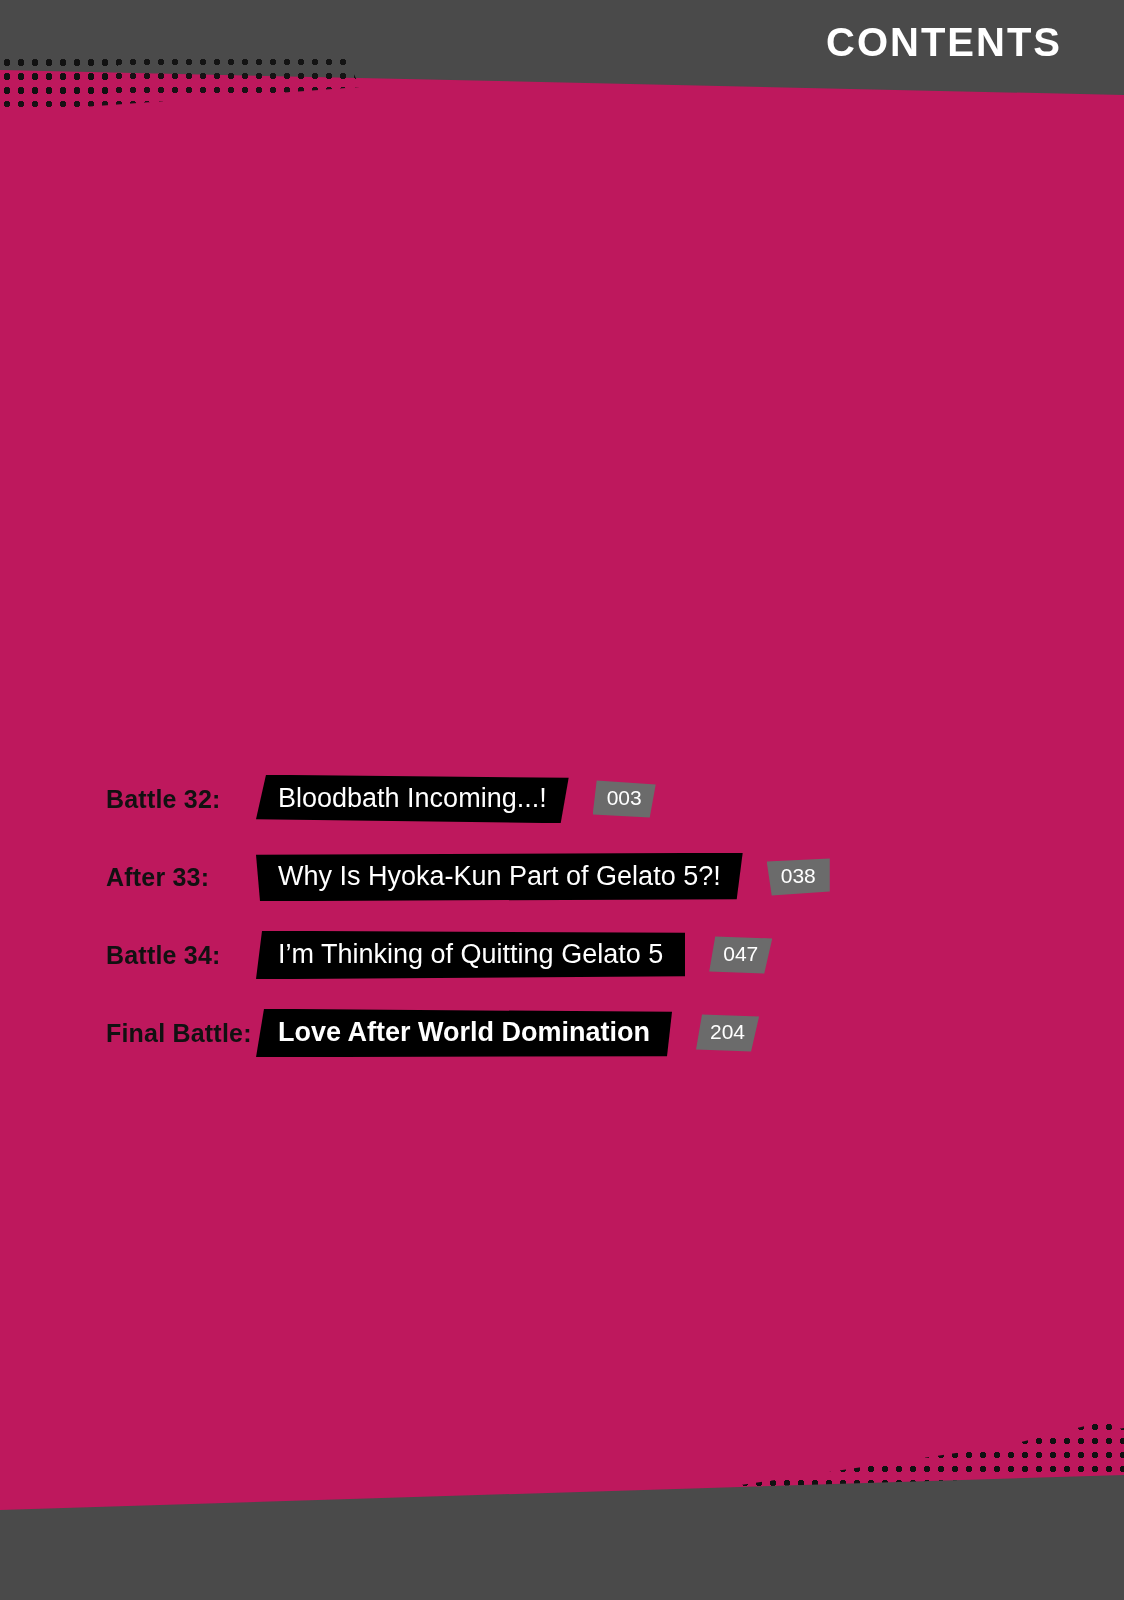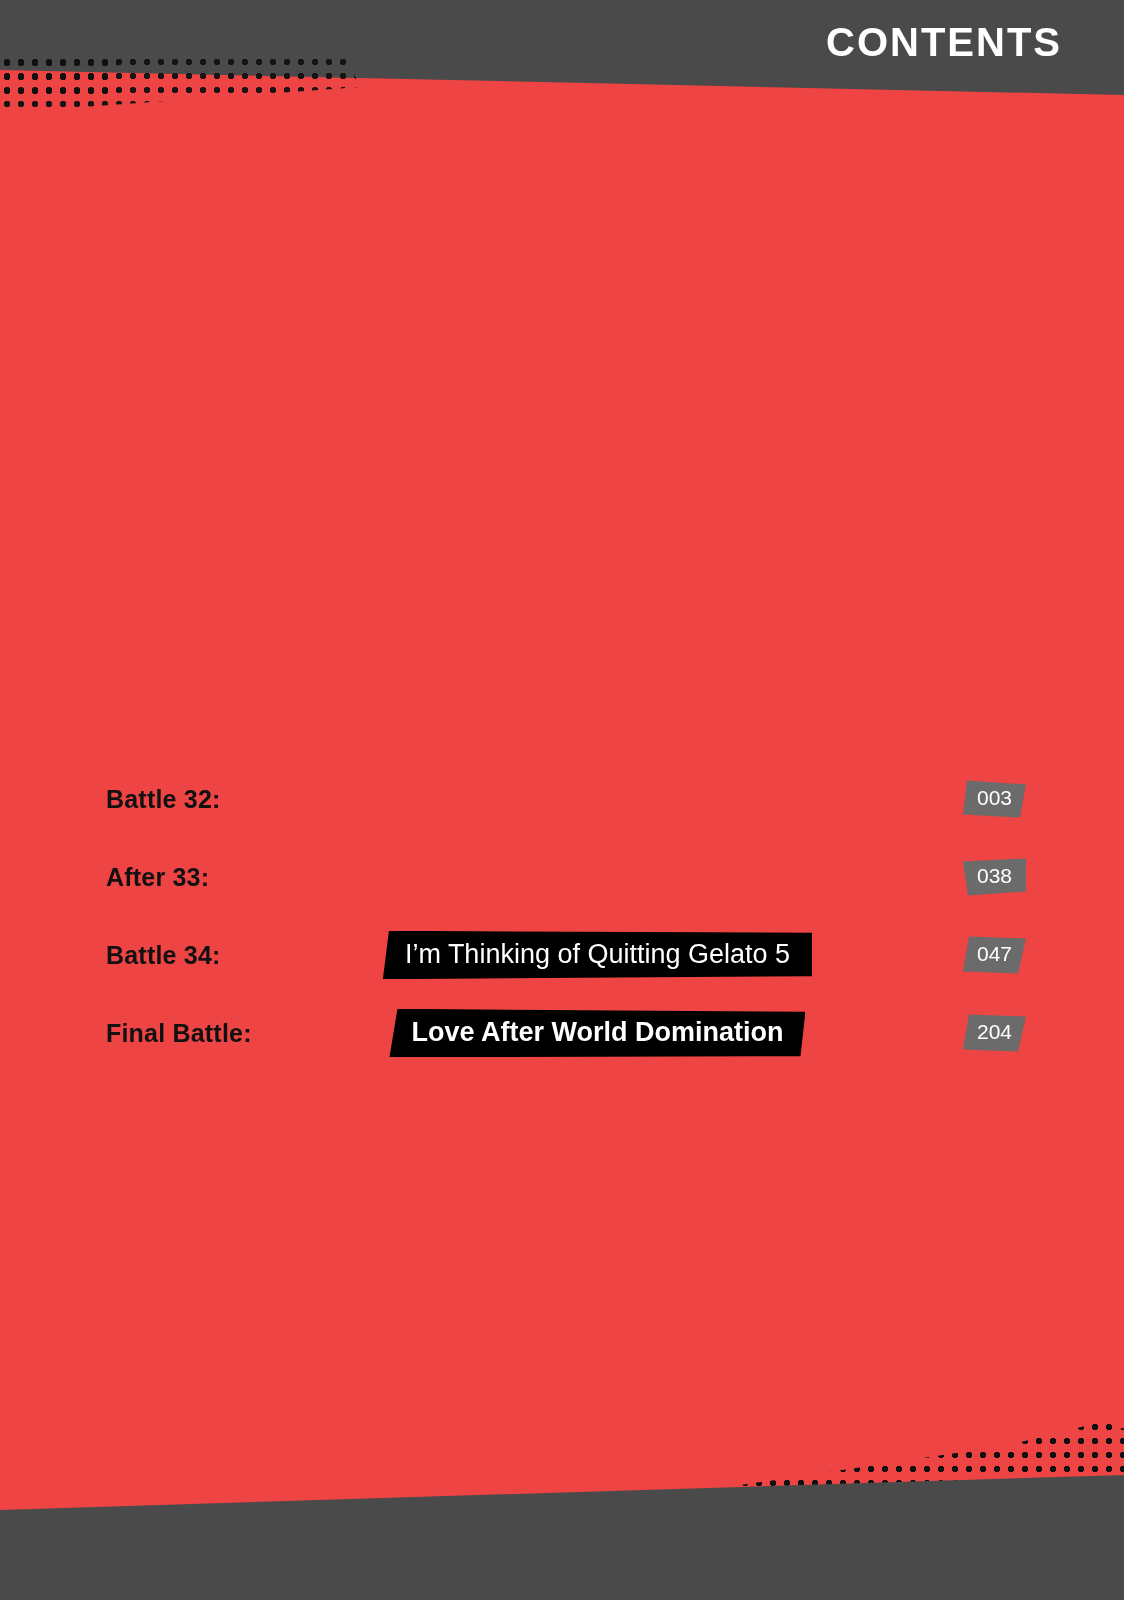--- a/index.html
+++ b/index.html
@@ -7,21 +7,21 @@
     padding: 0;
     background: #ffffff;
   }
   body {
     font-family: "Liberation Sans", sans-serif;
   }
   .page {
     position: relative;
     width: 1124px;
     height: 1600px;
-    background: #ef4444;
+    background: #be185d;
     overflow: hidden;
   }
 
   
   .top-band {
     position: absolute;
     top: 0;
     left: 0;
     width: 1124px;
     height: 110px;
@@ -91,21 +91,20 @@
   .toc {
     position: absolute;
     top: 760px;
     left: 106px;
     width: 920px;
   }
   .toc-row {
     display: flex;
     align-items: center;
     height: 78px;
-    justify-content: space-between;
   }
   .battle-label {
     font-size: 25px;
     font-weight: bold;
     color: #111111;
     letter-spacing: 0.2px;
     white-space: nowrap;
     width: 150px;
   }
   .title-plate {
@@ -148,25 +147,27 @@
   <div class="top-band"></div>
   <div class="halftone halftone-top"></div>
   <div class="halftone halftone-top2"></div>
 
   <div class="contents-title">CONTENTS</div>
 
   <div class="toc">
 
     <div class="toc-row">
       <div class="battle-label">Battle 32:</div>
+      <div class="title-plate sk-a">Bloodbath Incoming...!</div>
       <div class="page-plate pk-a">003</div>
     </div>
 
     <div class="toc-row">
       <div class="battle-label">After 33:</div>
+      <div class="title-plate sk-b">Why Is Hyoka-Kun Part of Gelato 5?!</div>
       <div class="page-plate pk-b">038</div>
     </div>
 
     <div class="toc-row">
       <div class="battle-label">Battle 34:</div>
       <div class="title-plate sk-c">I’m Thinking of Quitting Gelato 5</div>
       <div class="page-plate pk-c">047</div>
     </div>
 
 

